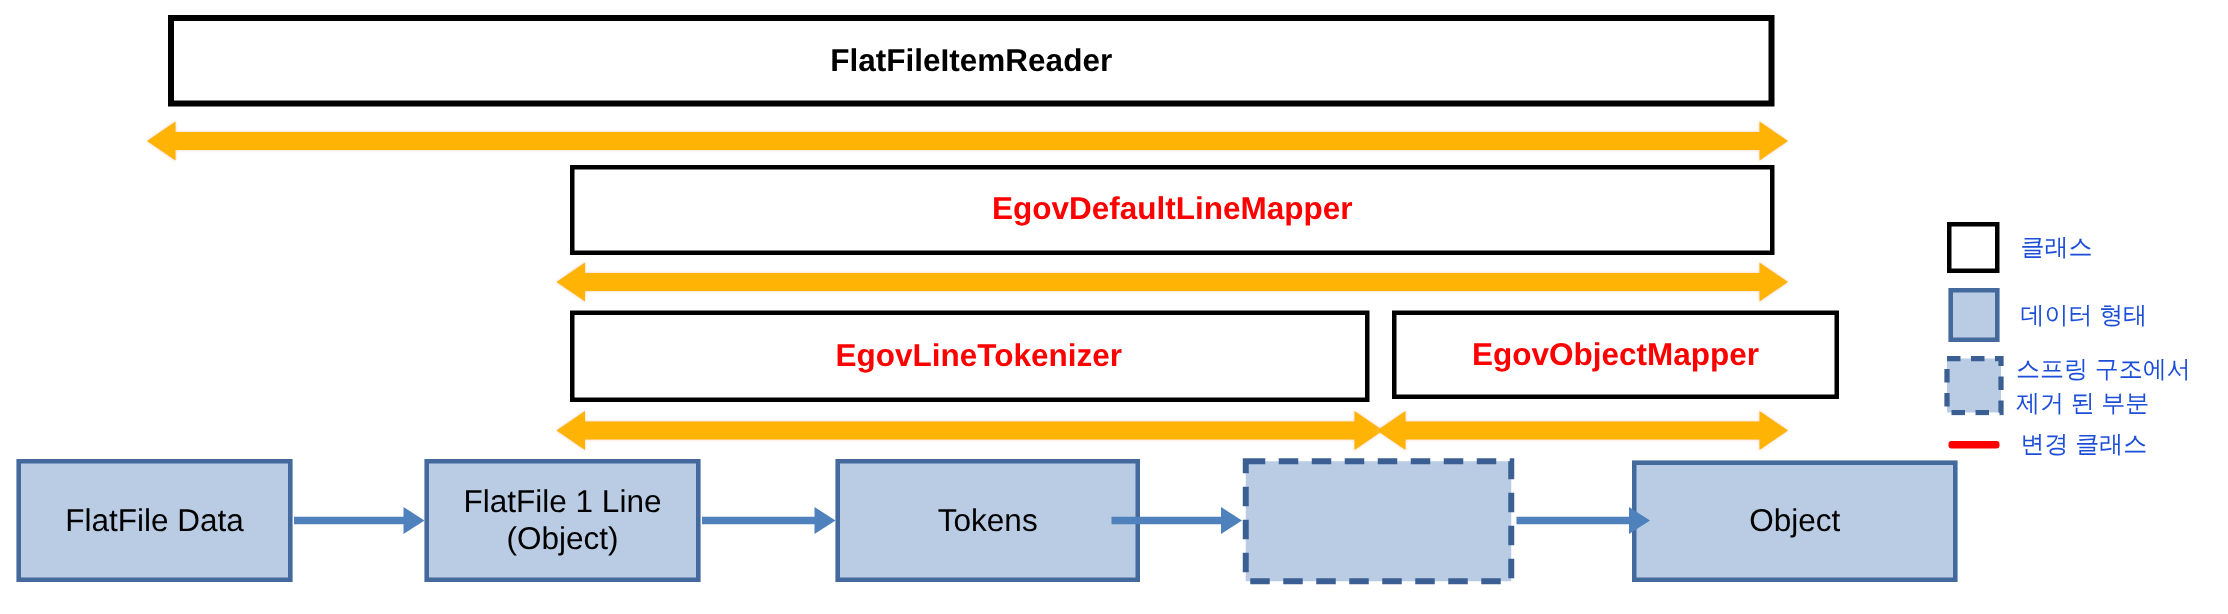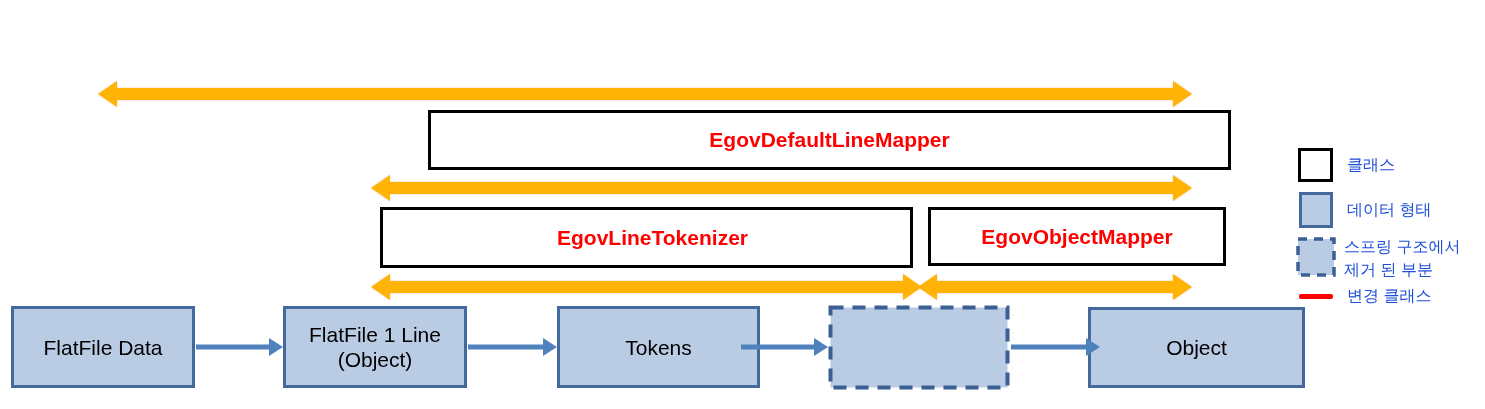--- a/index.html
+++ b/index.html
@@ -7,21 +7,21 @@
 
   #canvas { position:relative; width:1485px; height:409px; background:#ffffff; overflow:hidden; }
 
   
   .frame {
     position:absolute; background:#ffffff; border:3px solid #000;
     display:flex; align-items:center; justify-content:center;
     font-weight:bold; font-size:21px; box-sizing:border-box; text-align:center;
   }
   #reader-box       { left:112px; top:10px;  width:1071px; height:61px; border-width:4px; color:#000; }
-  #linemapper-box   { left:380px; top:110px; width:803px;  height:60px; color:var(--highlight-text,#ff0000);margin-left:48px; }
+  #linemapper-box   { left:380px; top:110px; width:803px;  height:60px; color:var(--highlight-text,#ff0000); }
   #tokenizer-box    { left:380px; top:207px; width:533px;  height:61px; color:var(--highlight-text,#ff0000);padding-left:12px; }
   #objectmapper-box { left:928px; top:207px; width:298px;  height:59px; color:var(--highlight-text,#ff0000); }
 
   
   .dbl-arrow { position:absolute; height:26px; filter:drop-shadow(0 0 1px #f6c9b8); }
   .dbl-arrow .shaft {
     position:absolute; left:17px; right:17px; top:50%; transform:translateY(-50%);
     height:12px; background:var(--span-arrow,#ffb405);
   }
   .dbl-arrow .head-l, .dbl-arrow .head-r {
@@ -82,20 +82,23 @@
     position:absolute; left:1299px; top:294px; width:34px; height:5px;
     background:var(--changed-line,#ff0000); border-radius:2px;
   }
   #legend-changed-label { left:1347px; top:286px; }
 </style>
 </head>
 <body>
 
 <div id="canvas">
 
+  <div class="frame" id="reader-box">
+    <span>FlatFileItemReader</span>
+  </div>
   <div class="frame" id="linemapper-box">
     <span>EgovDefaultLineMapper</span>
   </div>
   <div class="frame" id="tokenizer-box">
     <span>EgovLineTokenizer</span>
   </div>
   <div class="frame" id="objectmapper-box">
     <span>EgovObjectMapper</span>
   </div>
 

